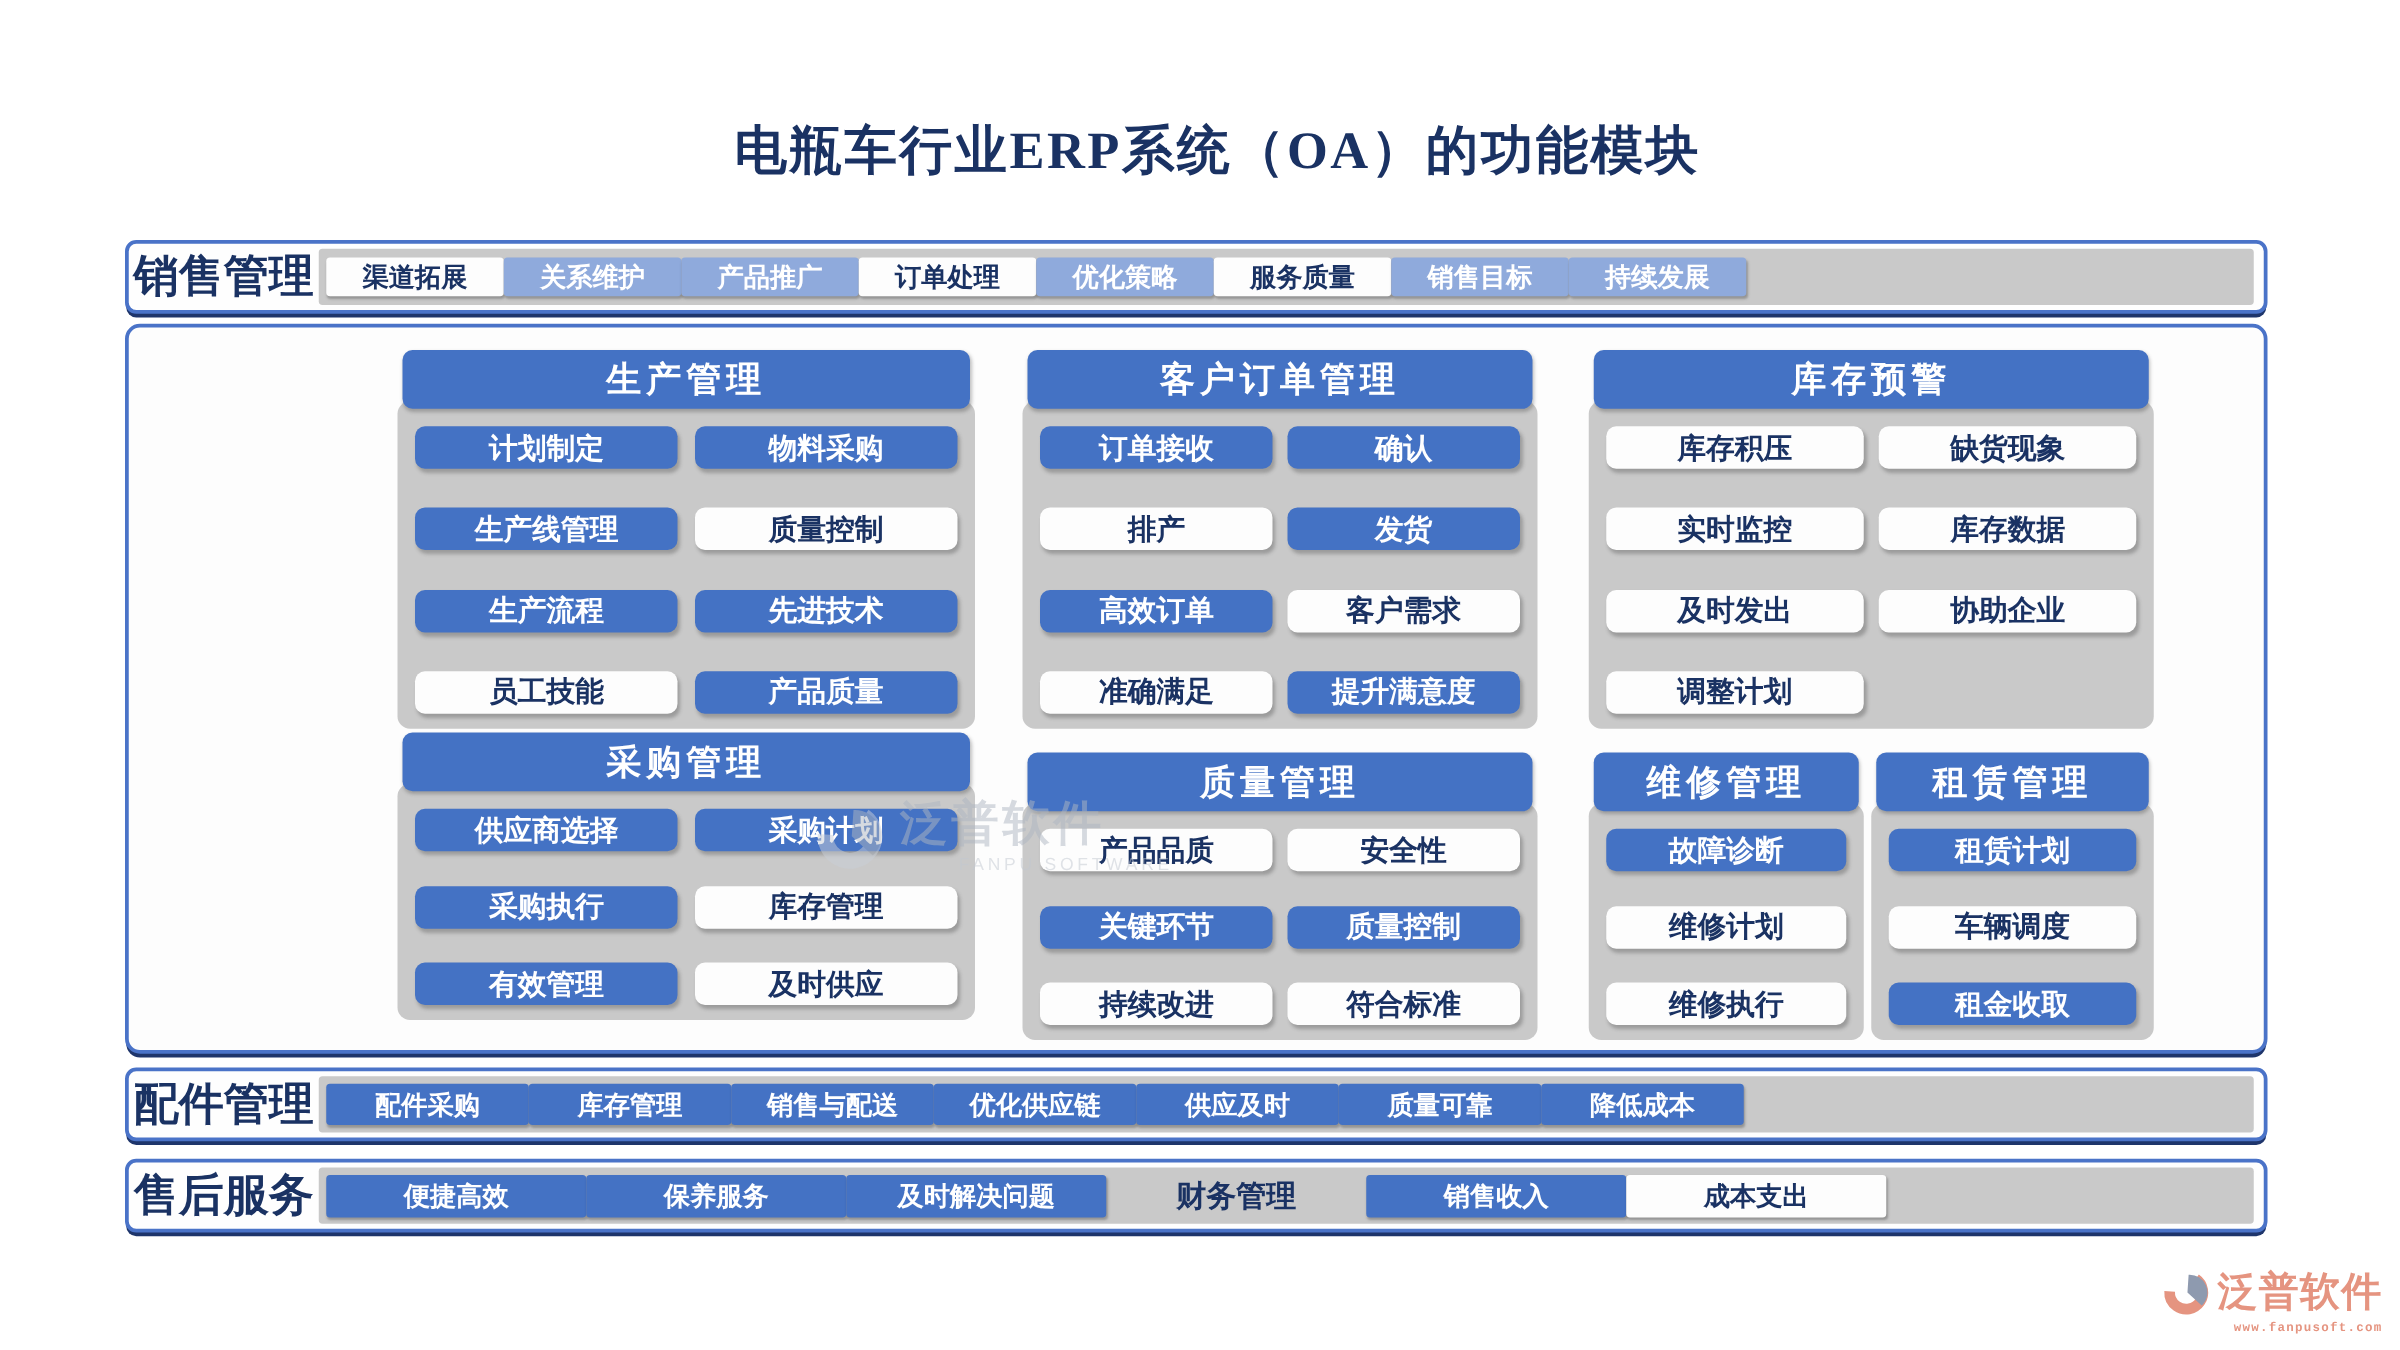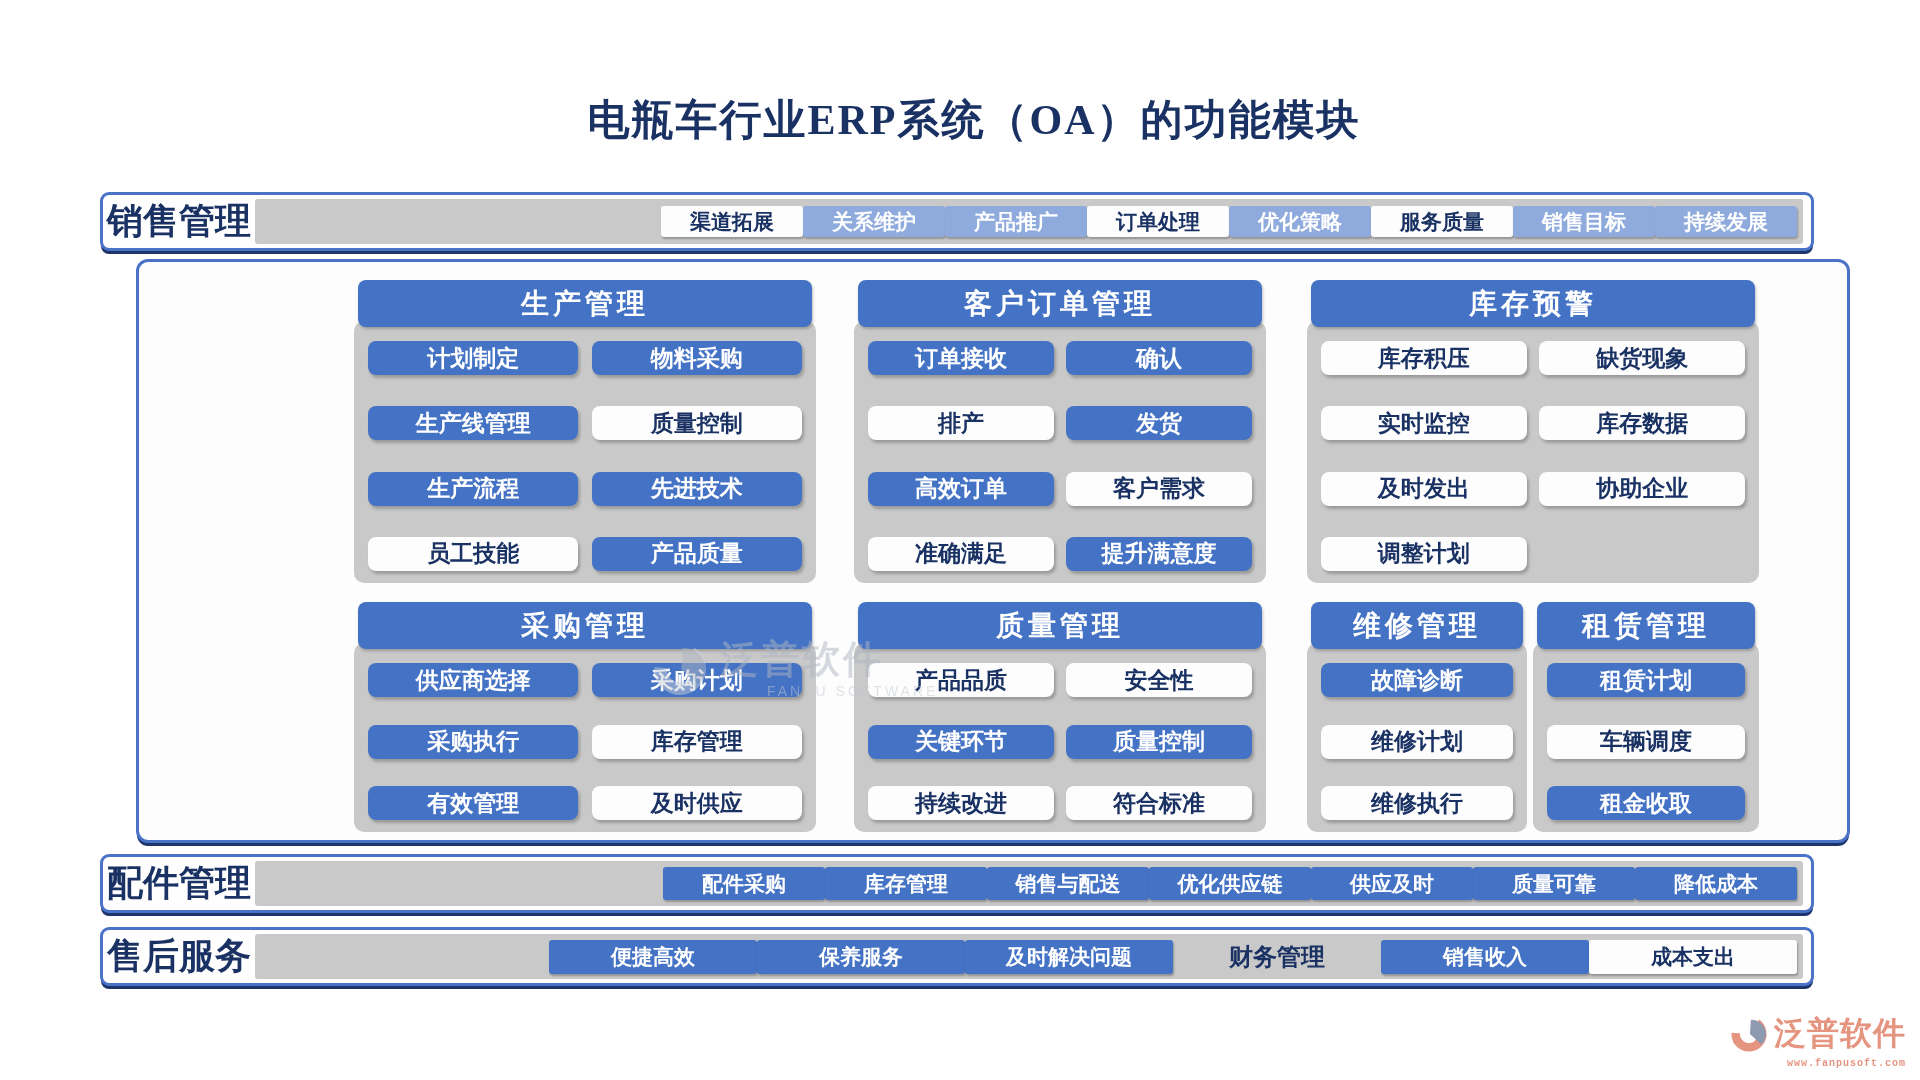--- a/index.html
+++ b/index.html
@@ -32,42 +32,41 @@
   }
   #sales-bar{top:192px;}
   #accessories-bar{top:854px;}
   #aftersales-bar{top:927px;}
   .bar-label{
     flex:0 0 auto;width:152px;text-align:center;
     font-size:36px;font-weight:bold;color:var(--navy);
   }
   .bar-strip{
     flex:1;height:45px;margin-right:8px;background:var(--gray);border-radius:3px;
-    display:flex;align-items:center;justify-content:flex-end;padding:0 6px;
+    display:flex;align-items:center;justify-content:flex-start;padding:0 6px;
   }
   .btn{
     display:flex;align-items:center;justify-content:center;
     font-weight:bold;white-space:nowrap;
   }
   .bar .btn{
     height:31px;min-width:142px;padding:0 14px;border-radius:3px;
     font-size:21px;box-shadow:1px 2px 2px rgba(50,50,50,.35);
   }
   #accessories-bar .btn{min-width:162px;height:33px;}
   #aftersales-bar .btn{min-width:208px;height:34px;}
   .s-blue{background:var(--blue);color:#fff;}
   .s-light{background:var(--lightblue);color:#fff;}
   .s-white{background:#FDFDFD;color:var(--navy);}
   .s-text{background:transparent !important;color:var(--navy);box-shadow:none !important;font-size:24px !important;}
   
   .main-box{
     position:absolute;left:100px;top:259px;width:1714px;height:584px;
     border:3px solid var(--border);border-radius:12px;background:#FDFDFD;
     box-shadow:0 4px 0 -1px var(--shadow-navy);
-    margin-left:36px;
   }
   .section{position:absolute;}
   .section-header{
     position:relative;z-index:2;height:47px;margin:0 4px;
     background:var(--blue);border-radius:8px;color:#fff;
     font-size:28px;font-weight:bold;letter-spacing:4px;
     display:flex;align-items:center;justify-content:center;
     box-shadow:1px 2px 3px rgba(50,50,50,.3);
   }
   .section-body{
@@ -79,21 +78,21 @@
   .section .btn{
     height:34px;border-radius:8px;font-size:23px;
     box-shadow:2px 3px 3px rgba(50,50,50,.3);
   }
   .two-col .btn{width:48.5%;}
   .one-col .btn{width:100%;}
   #sec-production{left:215px;top:18px;width:462px;}
   #sec-orders{left:715px;top:18px;width:412px;}
   #sec-inventory{left:1168px;top:18px;width:452px;}
   #sec-production .section-body,#sec-orders .section-body,#sec-inventory .section-body{height:262px;}
-  #sec-procurement{left:215px;top:340px;width:462px;}
+  #sec-procurement{left:215px;top:324px;width:462px;}
   #sec-quality{left:715px;top:340px;width:412px;}
   #sec-repair{left:1168px;top:340px;width:220px;text-align:center;}
   #sec-rental{left:1394px;top:340px;width:226px;}
   #sec-procurement .section-body,#sec-quality .section-body,
   #sec-repair .section-body,#sec-rental .section-body{height:189px;}
   
   .watermark{
     position:absolute;left:652px;top:640px;z-index:10;opacity:.5;
     display:flex;align-items:center;gap:12px;pointer-events:none;
   }

